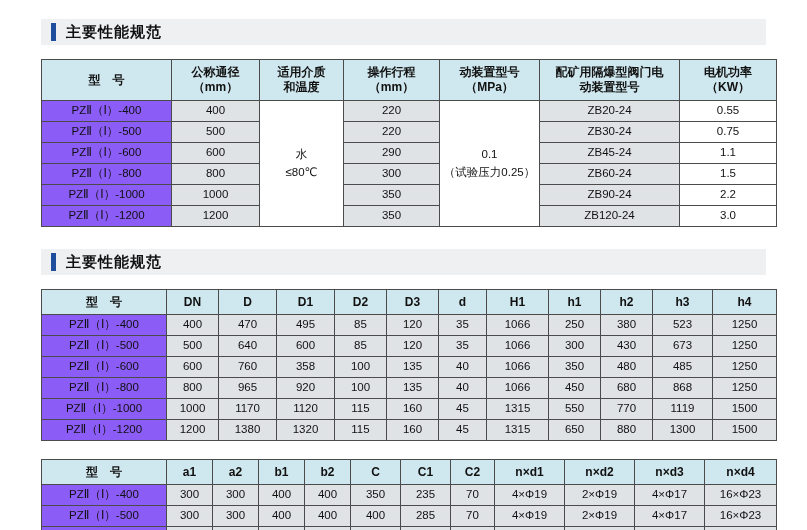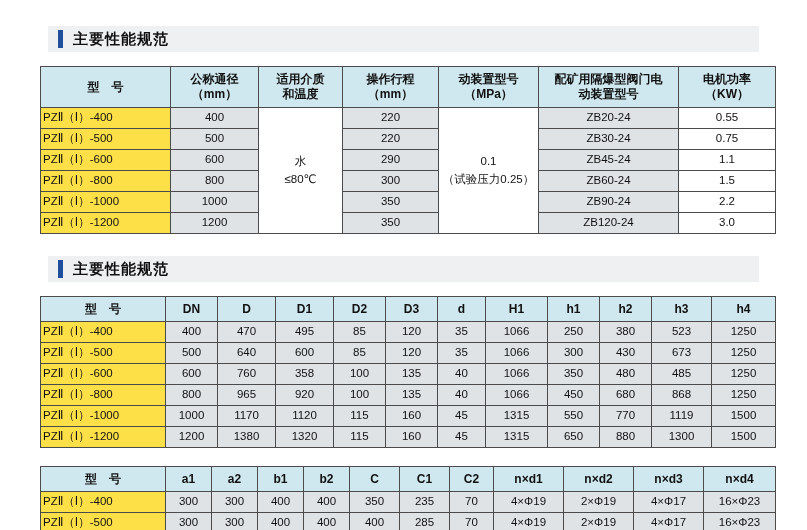--- a/index.html
+++ b/index.html
@@ -13,21 +13,21 @@
     font-family: "Liberation Sans", "DejaVu Sans", sans-serif;
     font-size: 12px;
     color: #1a1a1a;
     overflow: hidden;
   }
   .page {
     position: relative;
     width: 807px;
     height: 530px;
     box-sizing: border-box;
-    padding: 12px;
+    padding: 5px;
   }
 
   
   .section-head {
     position: relative;
     margin: 0 36px;
     height: 26px;
     background: #eef0f2;
     display: flex;
     align-items: center;
@@ -42,21 +42,21 @@
   }
   .section-head .title {
     font-size: 15px;
     font-weight: bold;
     color: #111111;
     letter-spacing: 1px;
   }
 
   table.spec {
     border-collapse: collapse;
-    margin: 0 28px;
+    margin: 0 36px;
     table-layout: fixed;
   }
   table.spec td, table.spec th {
     border: 1px solid #4b4b4b;
     text-align: center;
     vertical-align: middle;
     font-size: 11.5px;
     padding: 1px 2px;
     line-height: 1.15;
     color: #111;
@@ -65,22 +65,22 @@
     overflow: hidden;
   }
   table.spec thead td {
     background: #cfe7ee;
     font-weight: bold;
     font-size: 12px;
     line-height: 1.25;
     white-space: normal;
   }
   table.spec td.model {
-    background: #fde047;
-    text-align: left;
+    background: #8b5cf6;
+    text-align: center;
     letter-spacing: 0px;
   }
   table.spec td.shade {
     background: #dfe3e6;
   }
 
   
   #table1 { width: 735px; }
   #table1 thead td { height: 38px; }
   #table1 tbody td { height: 18px; }

